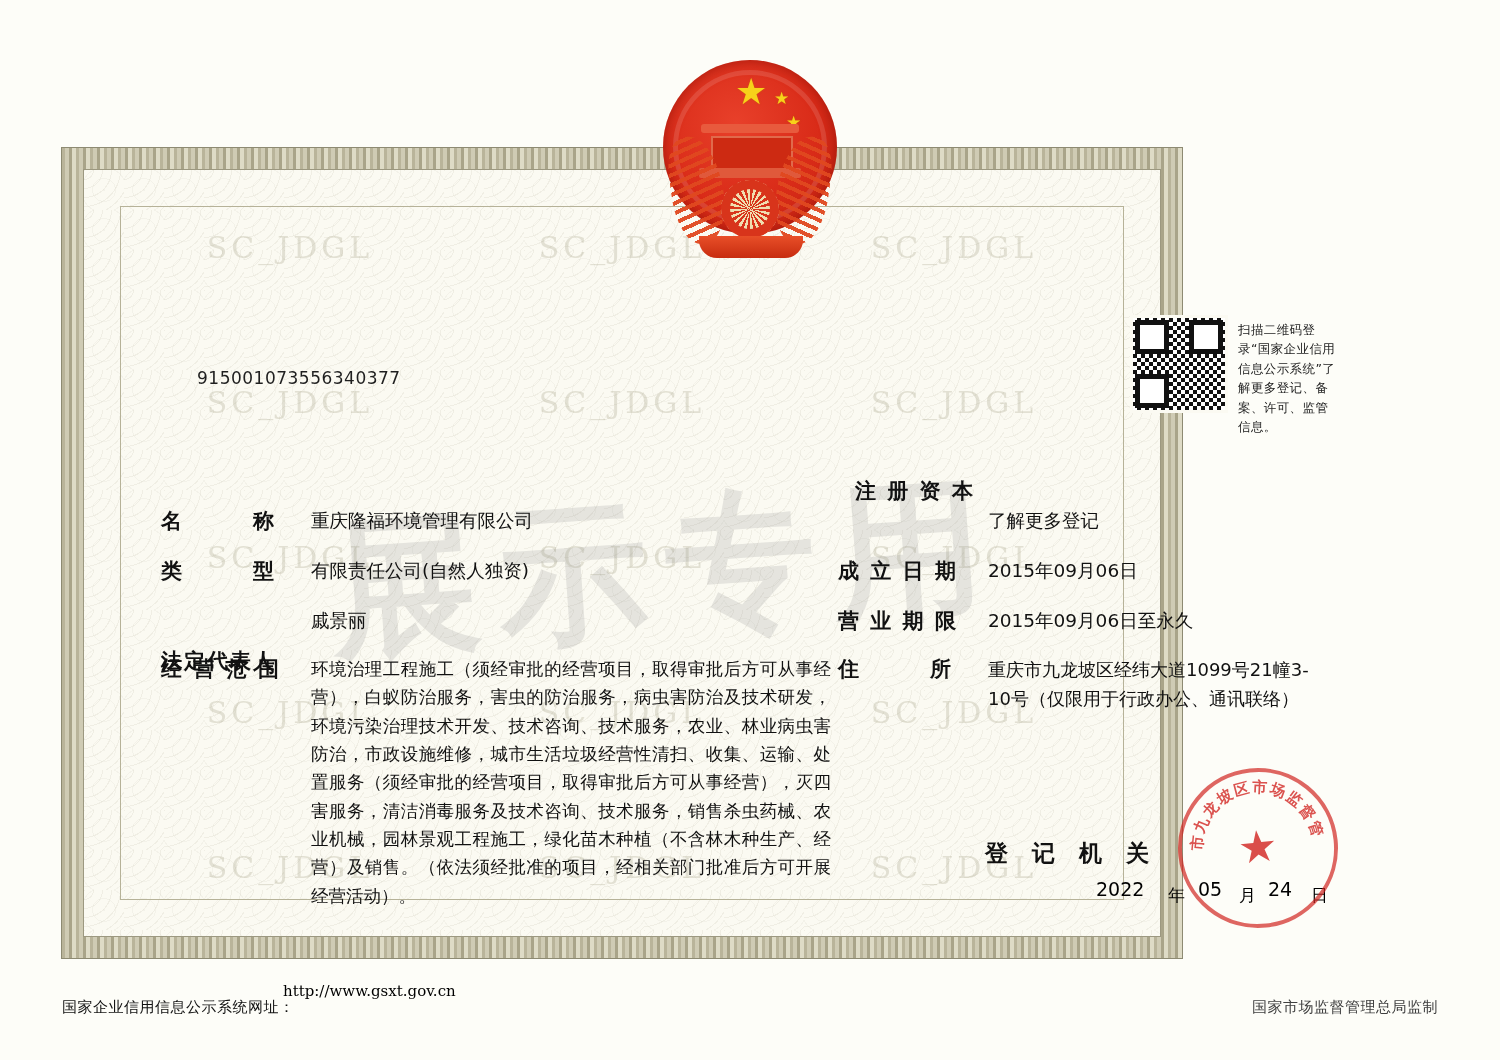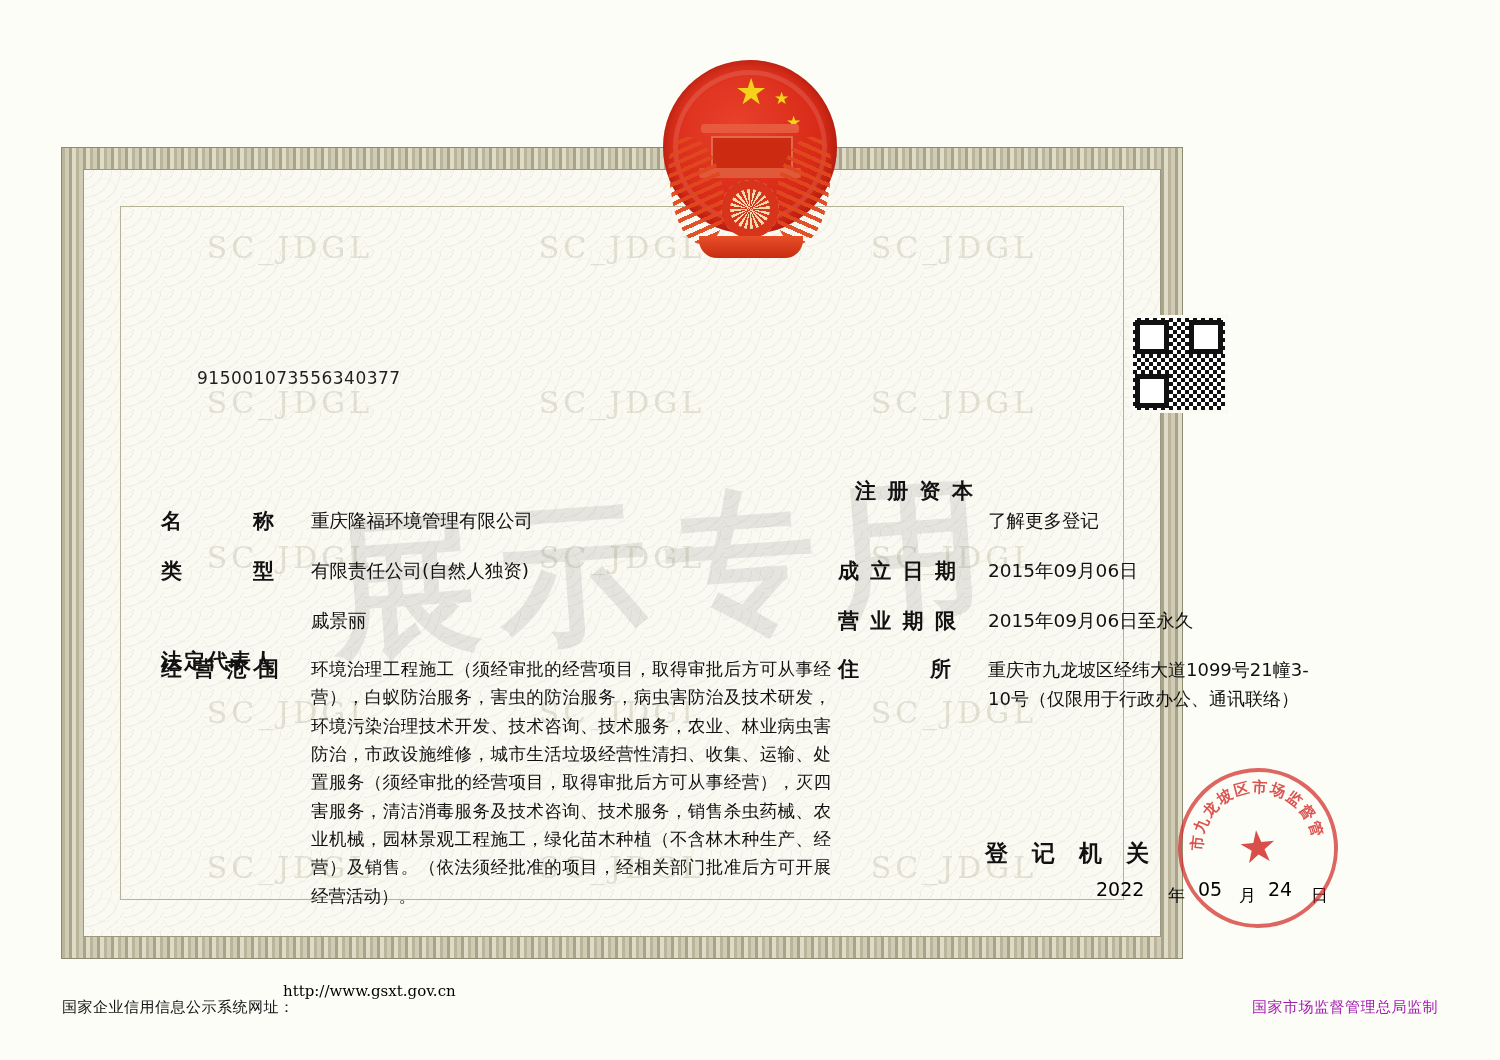--- a/index.html
+++ b/index.html
@@ -354,21 +354,21 @@
     top: 982px;
     font-size: 15px;
     color: #000000;
     font-family: "DejaVu Serif", "Liberation Serif", serif;
   }
   .footer-right {
     position: absolute;
     right: 62px;
     top: 998px;
     font-size: 15px;
-    color: #a21caf;
+    color: #404040;
     letter-spacing: 0.5px;
   }
 </style>
 </head>
 <body>
 
 <div class="page">
 
   <div class="border-outer">
     <div class="border-inner-fill">
@@ -423,20 +423,21 @@
       <div class="cog"></div>
       <div class="ribbon"></div>
     </div>
   </div>
 
   <div class="usci-value">915001073556340377</div>
 
   <div class="qr">
     <div class="qr-corner-bl"></div>
   </div>
+  <div class="qr-text">扫描二维码登录“国家企业信用信息公示系统”了解更多登记、备案、许可、监管信息。</div>
 
   <div class="field-label label-sp0" style="left:161px; top:507px;">名　　　称</div>
   <div class="field-value" style="left:311px; top:508px;">重庆隆福环境管理有限公司</div>
 
   <div class="field-label label-sp0" style="left:161px; top:557px;">类　　　型</div>
   <div class="field-value" style="left:311px; top:558px;">有限责任公司(自然人独资)</div>
 
   <div class="field-label label-sp0" style="left:161px; top:607px;margin-top:40px;">法定代表人</div>
   <div class="field-value" style="left:311px; top:608px;">戚景丽</div>
 

